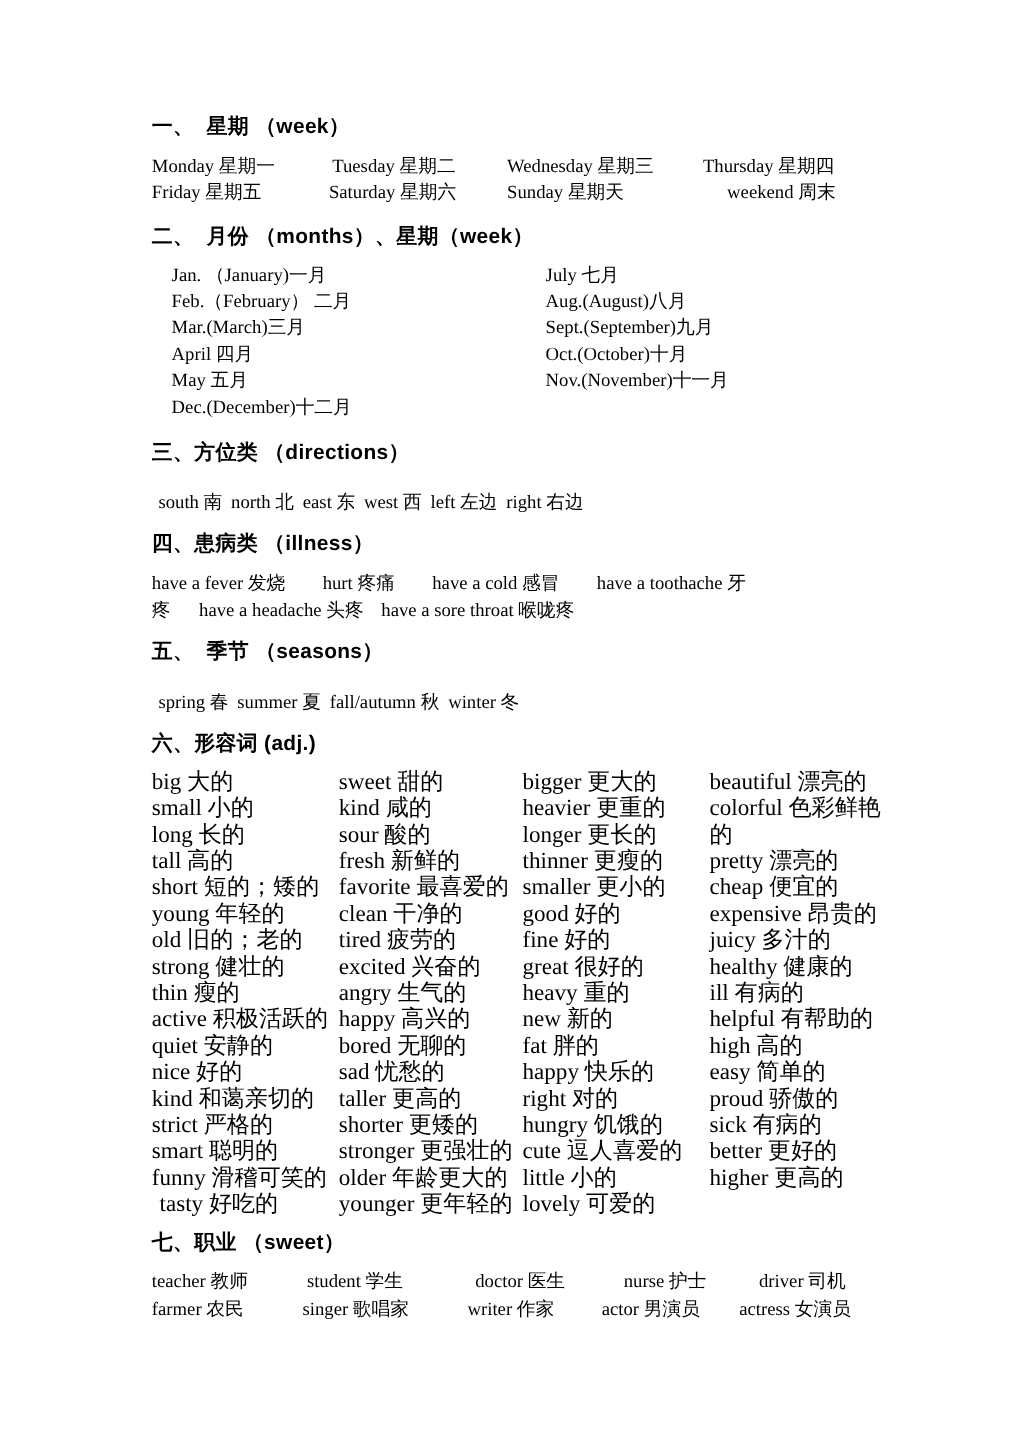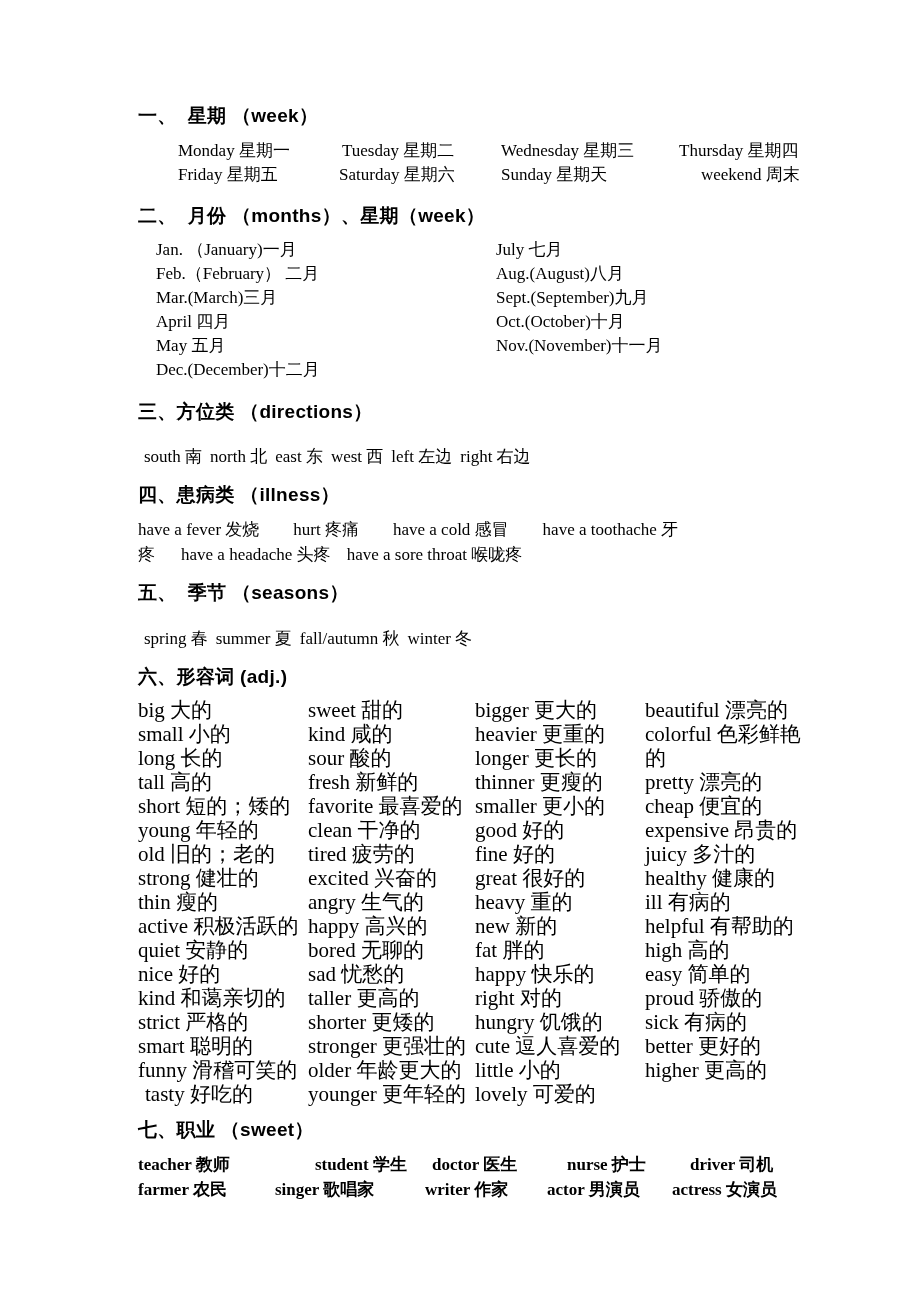--- a/index.html
+++ b/index.html
@@ -55,21 +55,21 @@
     line-height: 24px;
   }
 
   
   .week-grid {
     display: grid;
     grid-template-columns: 150px 162px 178px 200px;
     margin-top: 11px;
     margin-left: 0px;
   }
-  .week-grid .cell { white-space: nowrap; margin-left: 40px; }
+  .week-grid .cell { white-space: nowrap; }
   .week-grid .cell.indent-1 { padding-left: 14px; }
   .week-grid .cell.indent-2 { padding-left: 11px; }
   .week-grid .cell.indent-3 { padding-left: 33px; }
 
   
   .months-grid {
     display: grid;
     grid-template-columns: 340px 340px;
     margin-top: 10px;
     margin-left: 18px;
@@ -116,22 +116,22 @@
   }
   .adj-col .entry.last-indent { padding-left: 7px; }
 
   
   .jobs-grid {
     display: grid;
     grid-template-columns: 134px 135px 135px 130px 140px;
     margin-top: 11px;
     line-height: 25px;
   }
-  .jobs-grid .cell { white-space: nowrap; font-weight: bold; }
-  .jobs-grid .cell.j-ind1 { padding-left: 7px; text-align: right; }
+  .jobs-grid .cell { white-space: nowrap; }
+  .jobs-grid .cell.j-ind1 { padding-left: 7px; }
   .jobs-grid .cell.j-ind2 { padding-left: 3px; }
   .jobs-grid .cell.j-ind3 { padding-left: 25px; }
   .jobs-grid .cell.j-ind4 { padding-left: 18px; }
   .jobs-grid .cell.j-ind3b { padding-left: 18px; }
   .jobs-grid .cell.j-ind4b { padding-left: 5px; }
   .jobs-grid .cell.j-ind5b { padding-left: 0px; }
 </style>
 </head>
 <body>
 

